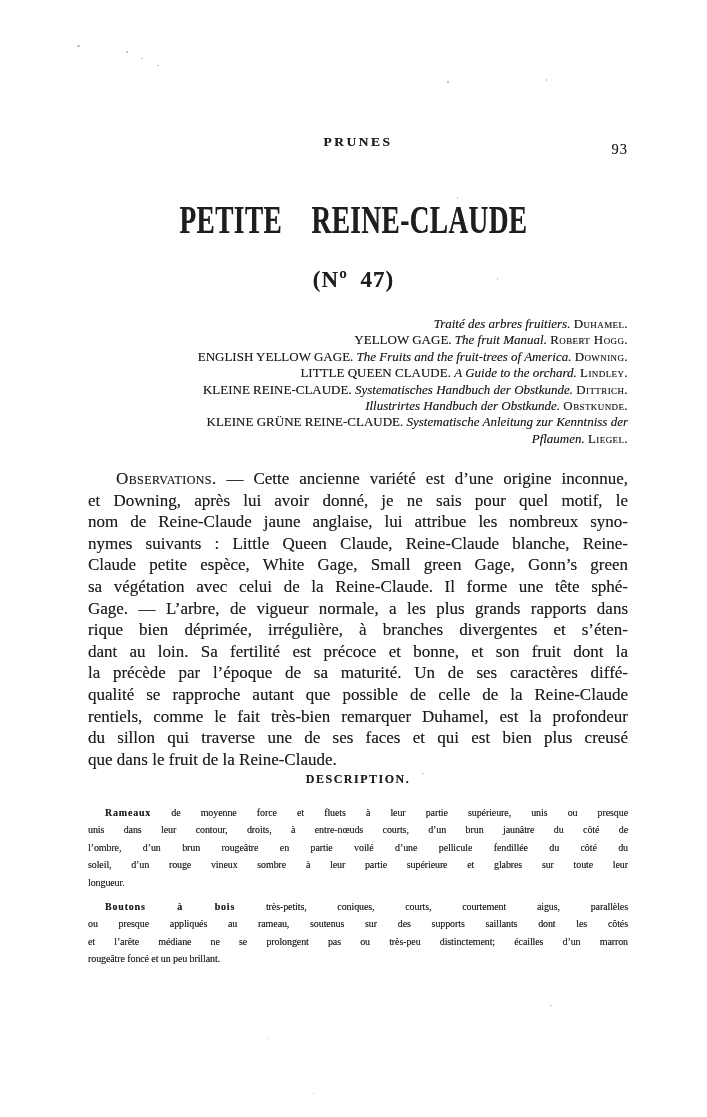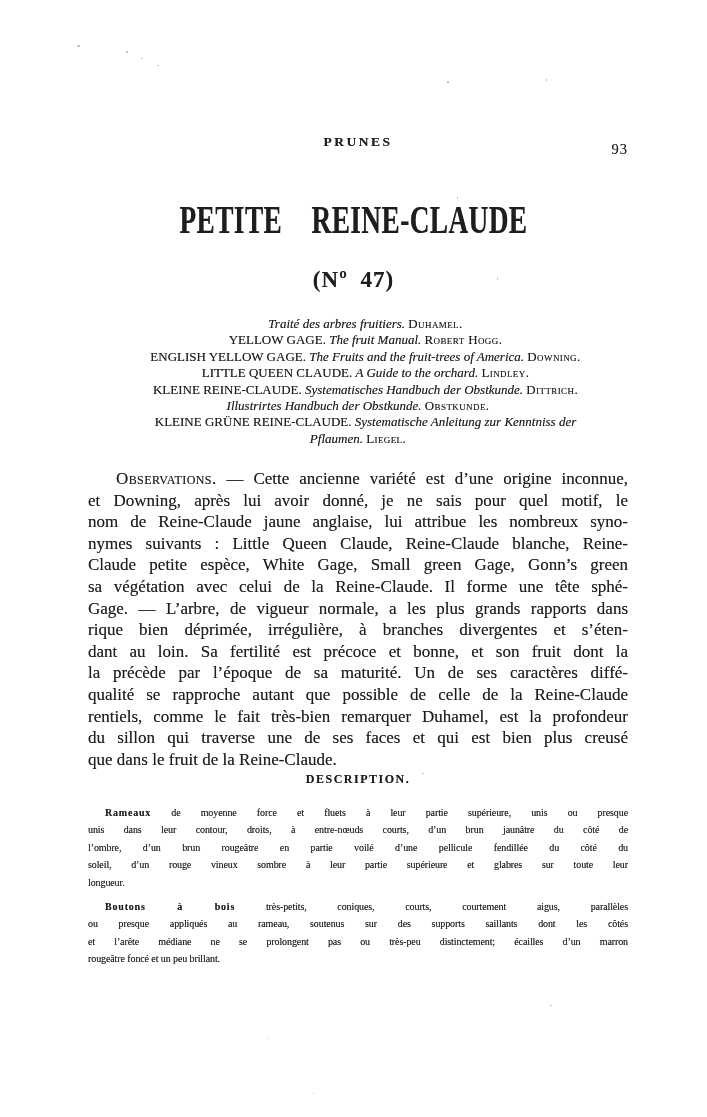--- a/index.html
+++ b/index.html
@@ -45,21 +45,21 @@
     position: absolute; top: 267px; left: 0; width: 707px;
     text-align: center;
     font-size: 23px; font-weight: 700;
     letter-spacing: 1px; word-spacing: 6px;
   }
 
   .refs-block {
     top: 316px;
     font-size: 13px; line-height: 16.4px;
   }
-  .refs-block .tline { white-space: nowrap; text-align: center; }
+  .refs-block .tline { white-space: nowrap; text-align: right; }
   .refs-block .tline.indent { text-indent: 15px; }
 
   .obs-block {
     top: 468px;
     font-size: 17px; line-height: 21.6px;
   }
 
   .desc-heading {
     position: absolute; top: 772px; left: 88px; width: 540px;
     text-align: center;

